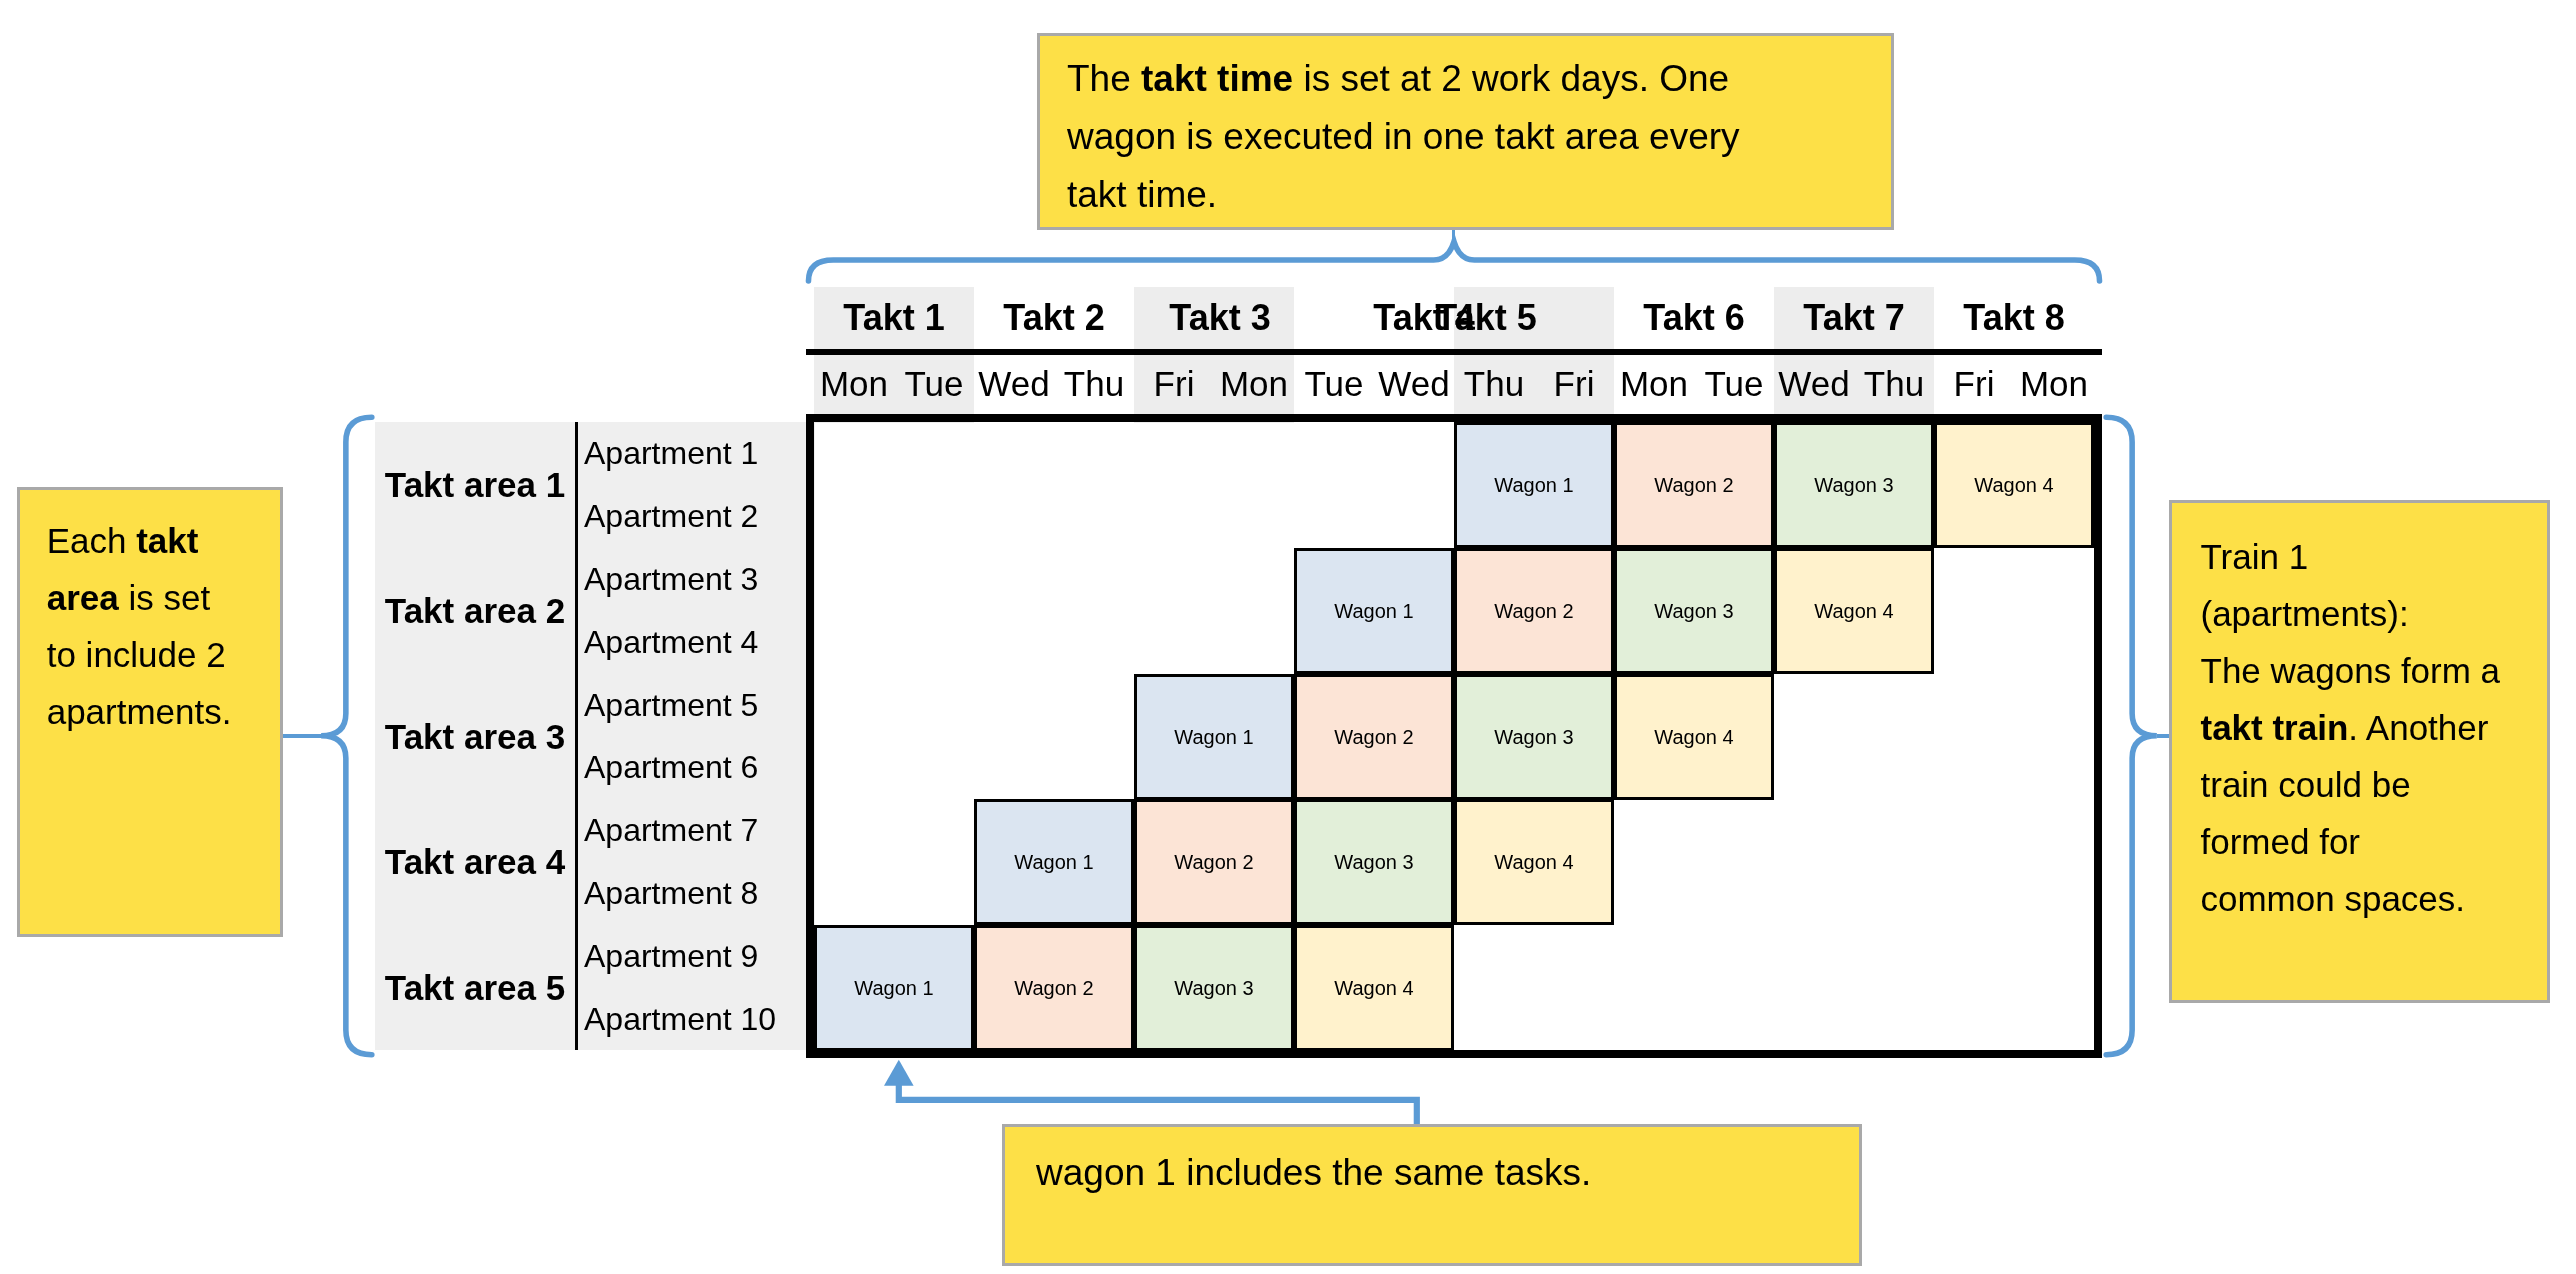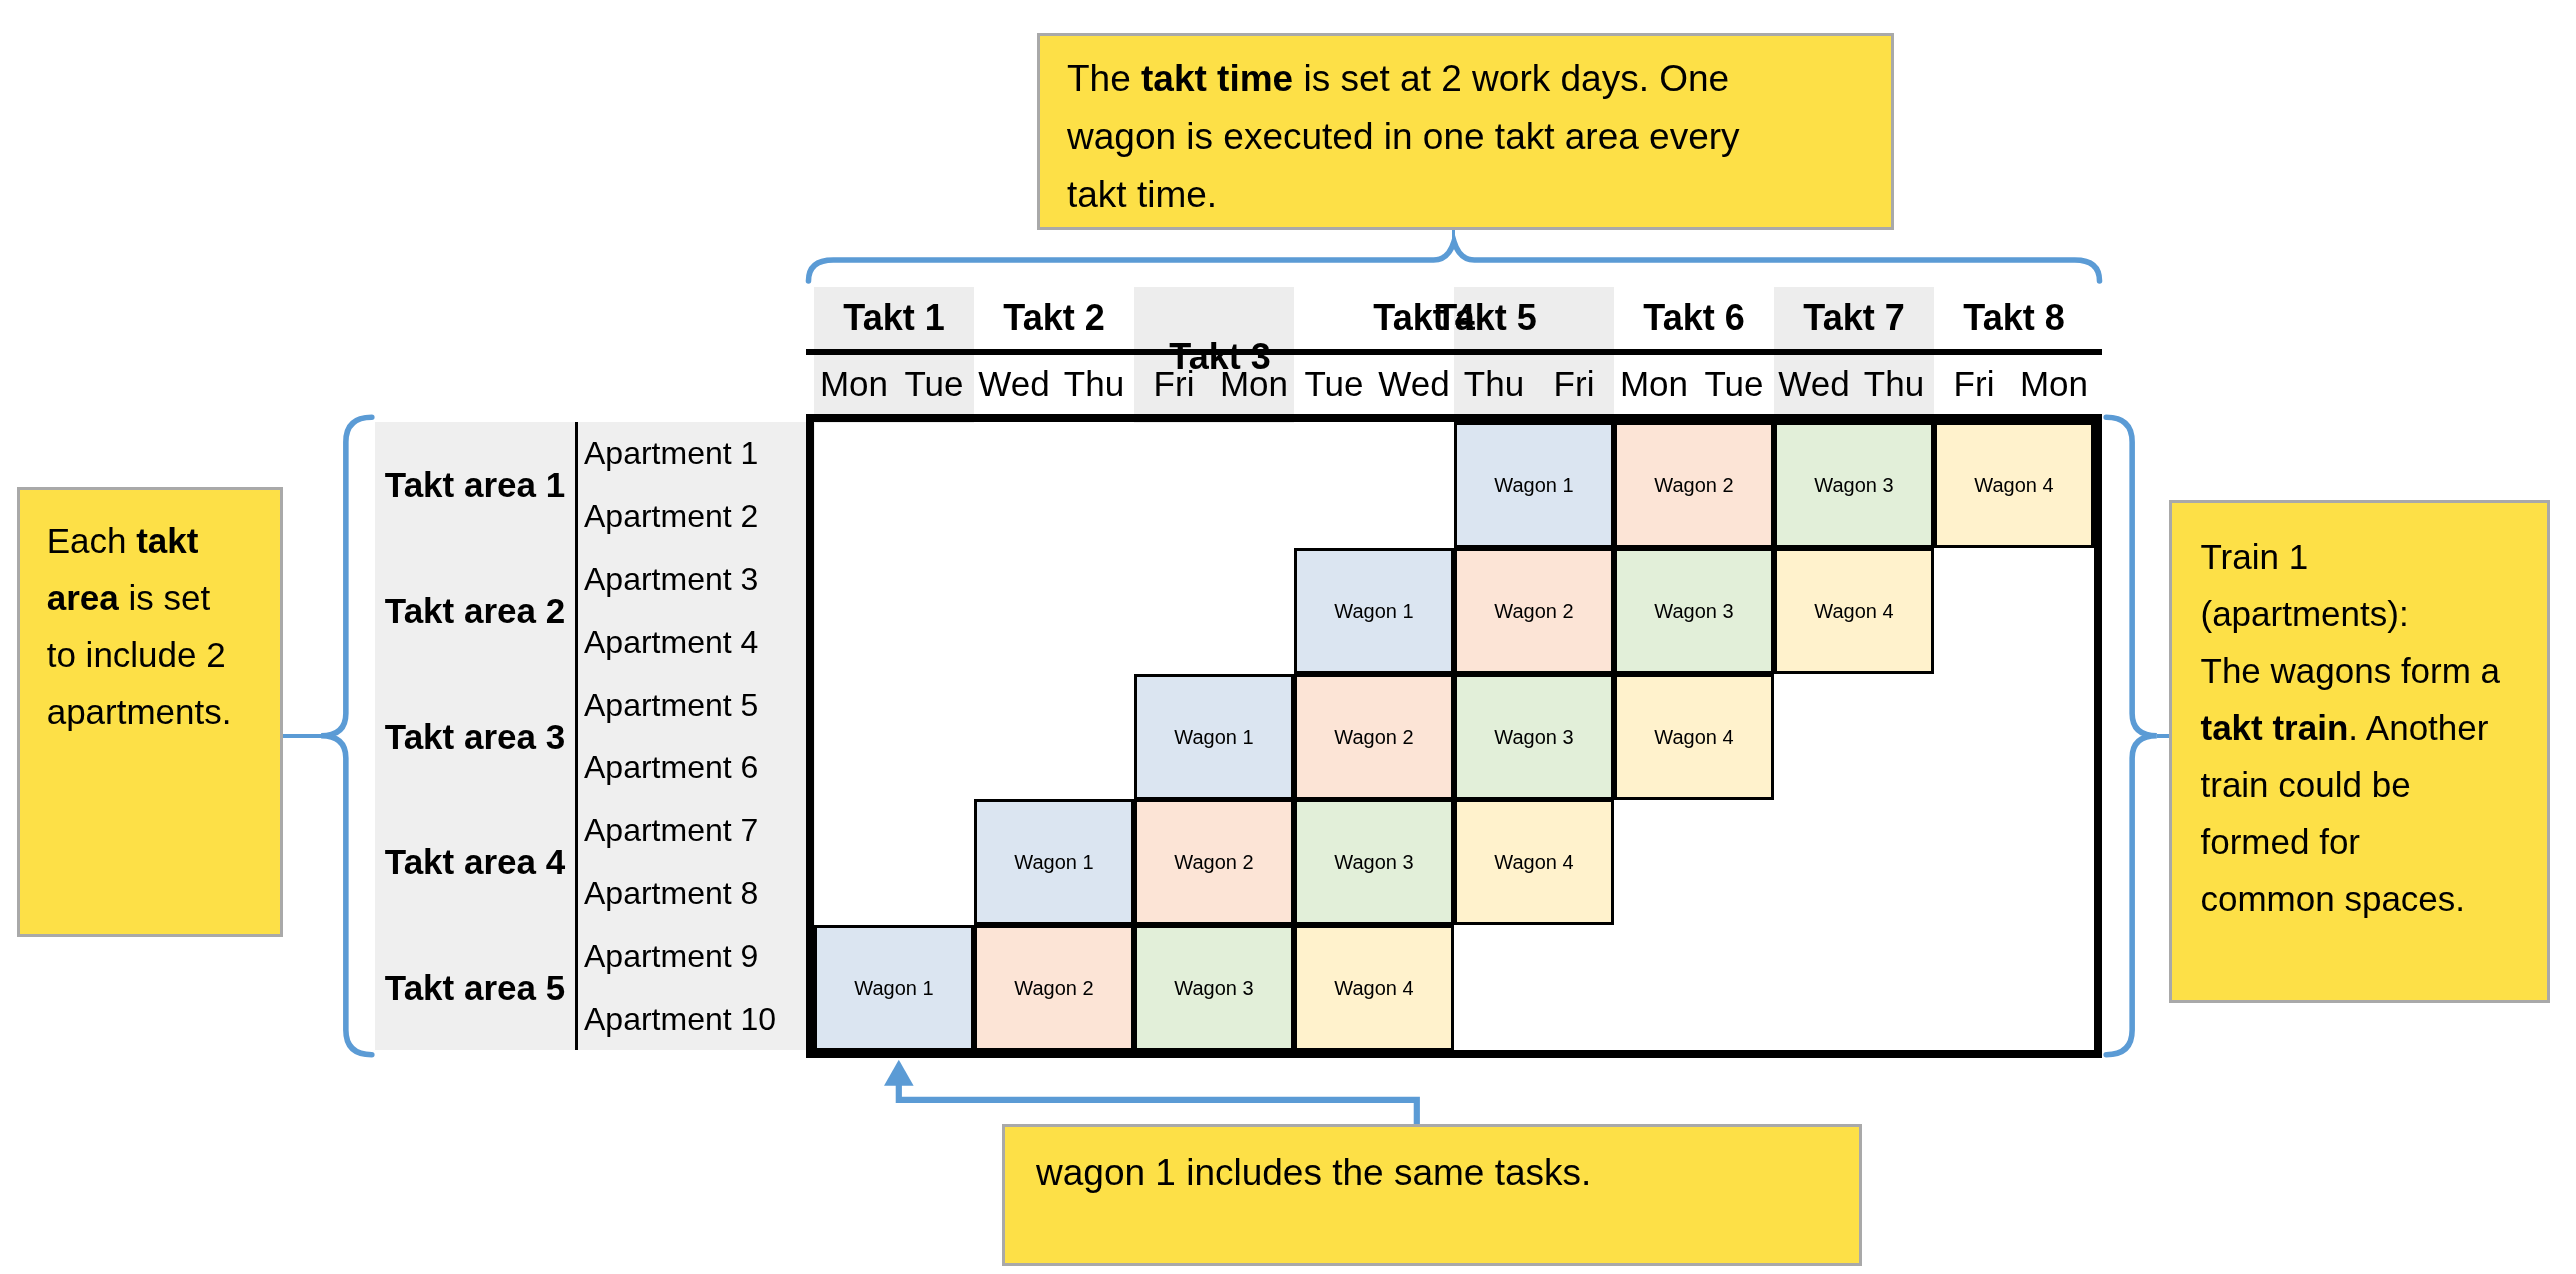--- a/index.html
+++ b/index.html
@@ -124,21 +124,21 @@
 <div class="day-row" style="left: 814px; width: 160px;">
     <span>Mon</span>
     <span>Tue</span>
   </div>
 <div class="takt-label" style="left: 974px; width: 160px;">Takt 2</div>
 <div class="day-row" style="left: 974px; width: 160px;">
     <span>Wed</span>
     <span>Thu</span>
   </div>
 <div class="stripe" style="left: 1134px; width: 160px; background: rgb(237, 237, 237);"></div>
-<div class="takt-label" style="left: 1134px; width: 172px; margin-top: 39px;">Takt 3</div>
+<div class="takt-label" style="left: 1134px; width: 172px;">Takt 3</div>
 <div class="day-row" style="left: 1134px; width: 160px;">
     <span>Fri</span>
     <span>Mon</span>
   </div>
 <div class="takt-label" style="left: 1342px; width: 164px; text-align: right;">Takt 4</div>
 <div class="day-row" style="left: 1294px; width: 160px;">
     <span>Tue</span>
     <span>Wed</span>
   </div>
 <div class="stripe" style="left: 1454px; width: 160px; background: rgb(237, 237, 237);"></div>

